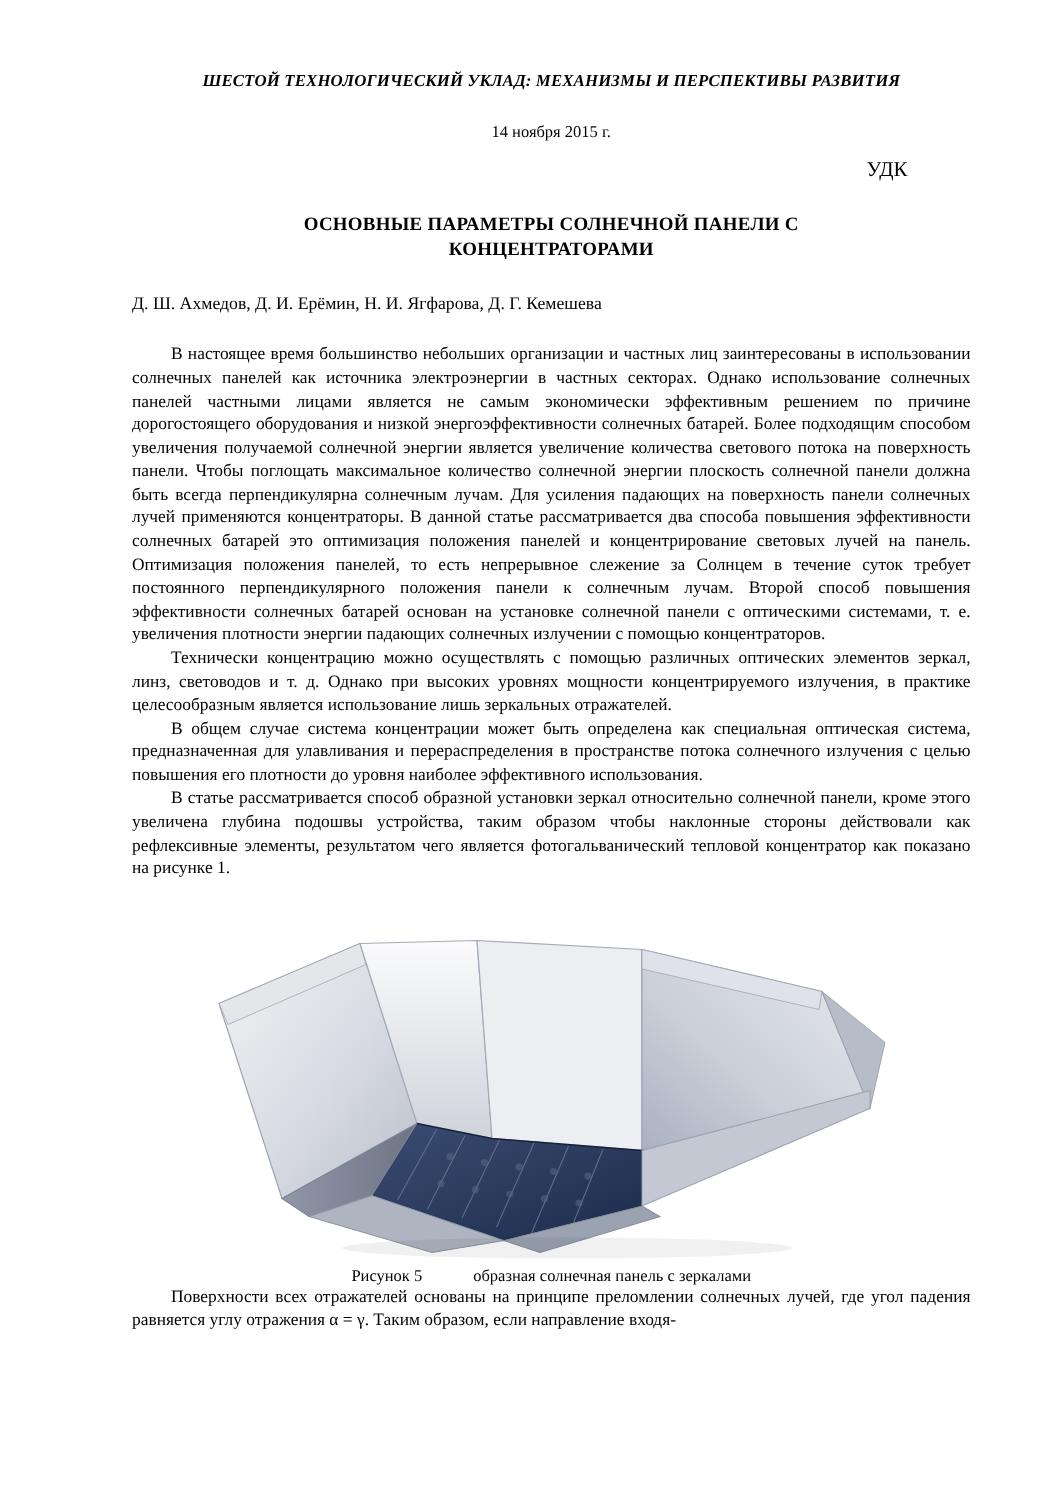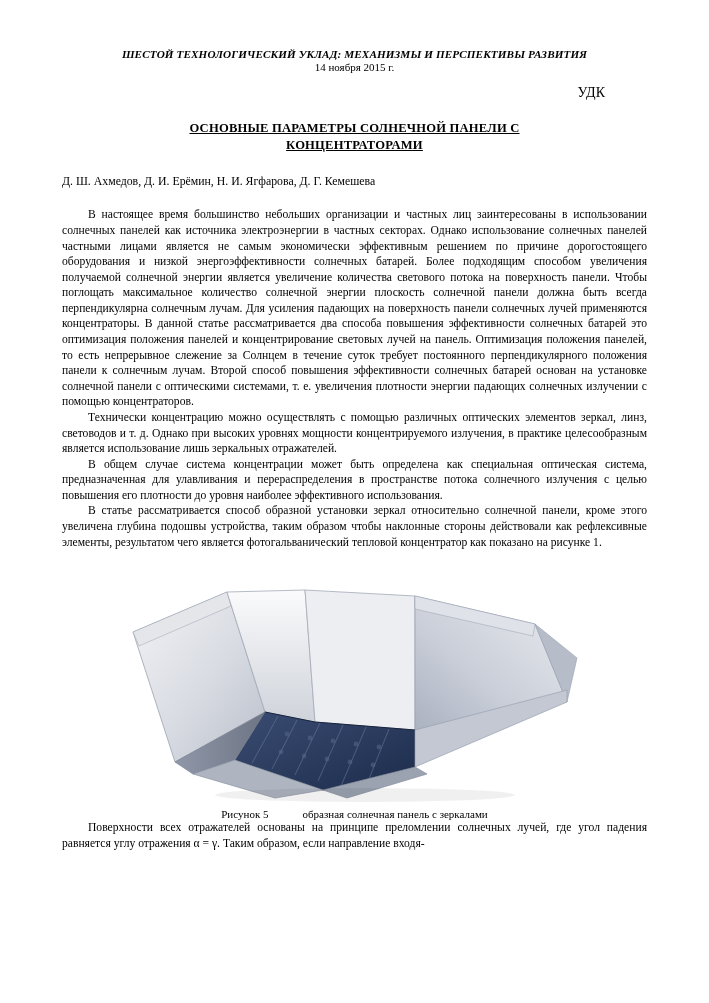--- a/index.html
+++ b/index.html
@@ -13,50 +13,49 @@
     font-family: "Liberation Serif", serif;
     color: #000000;
     position: relative;
     overflow: hidden;
   }
   .page {
     position: relative;
     width: 709px;
     height: 979px;
     box-sizing: border-box;
-    padding: 48px 62px 0 62px;
+    padding: 48px 62px 0 88px;
   }
   .running-head {
     text-align: center;
     font-style: italic;
     font-weight: bold;
     font-size: 11.2px;
     letter-spacing: 0.1px;
     line-height: 1.2;
   }
   .running-date {
     text-align: center;
     font-size: 11px;
-    margin-top: 0;
+    margin-top: 21px;
   }
   .udc {
     text-align: right;
     font-size: 14px;
     margin-top: 12px;
     padding-right: 42px;
   }
   .article-title {
     text-align: center;
     font-weight: bold;
     font-size: 12.6px;
     line-height: 1.35;
     margin-top: 19px;
     letter-spacing: 0.2px;
     padding: 0 70px;
-    text-decoration: underline;
   }
   .authors {
     font-size: 11.8px;
     margin-top: 20px;
   }
   .body-text {
     margin-top: 18px;
     font-size: 11.6px;
     line-height: 1.345;
     text-align: justify;

